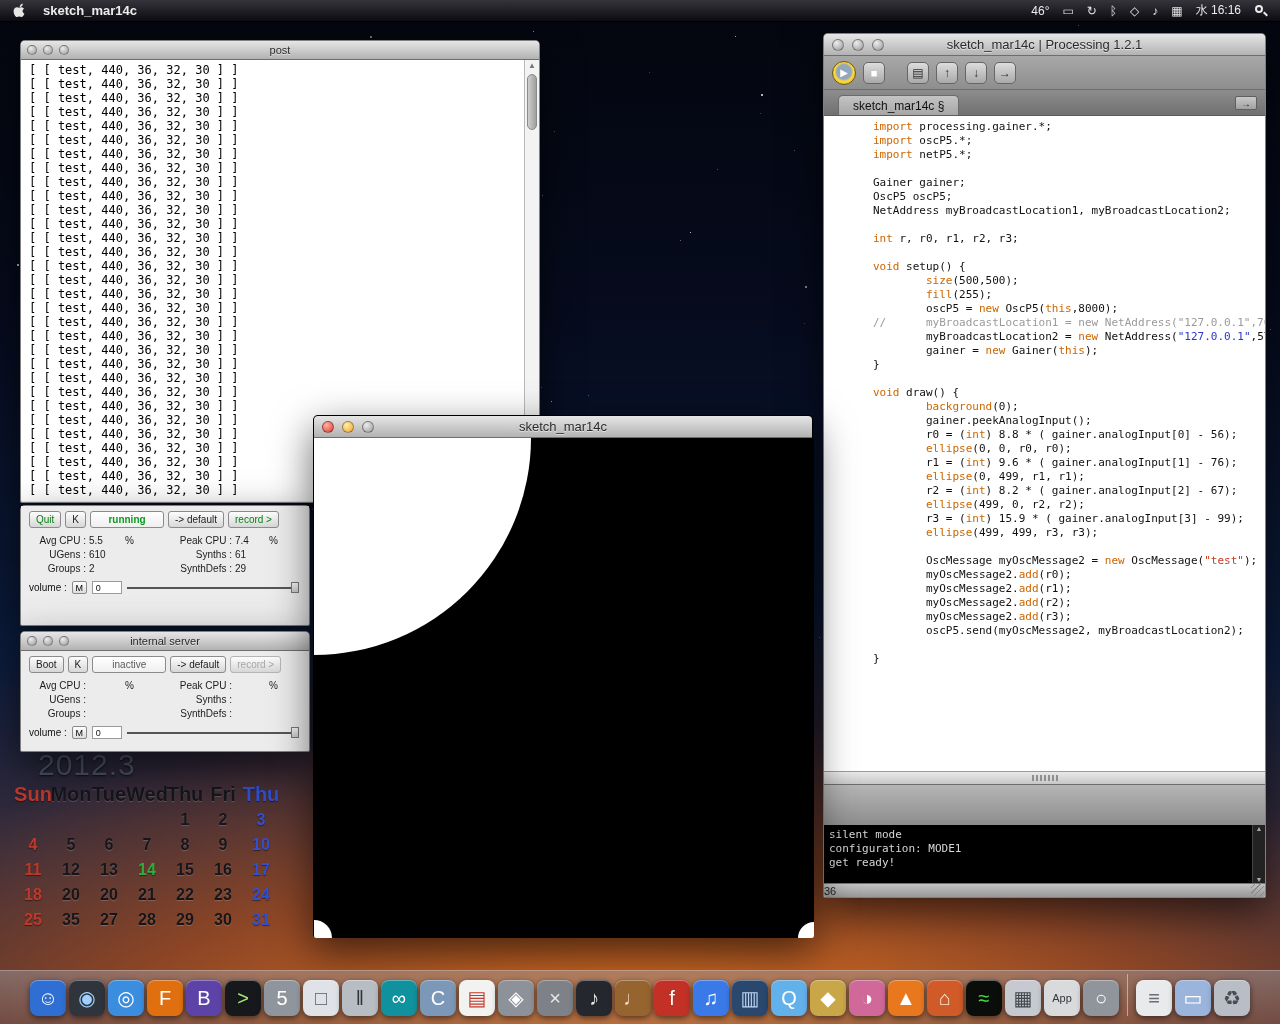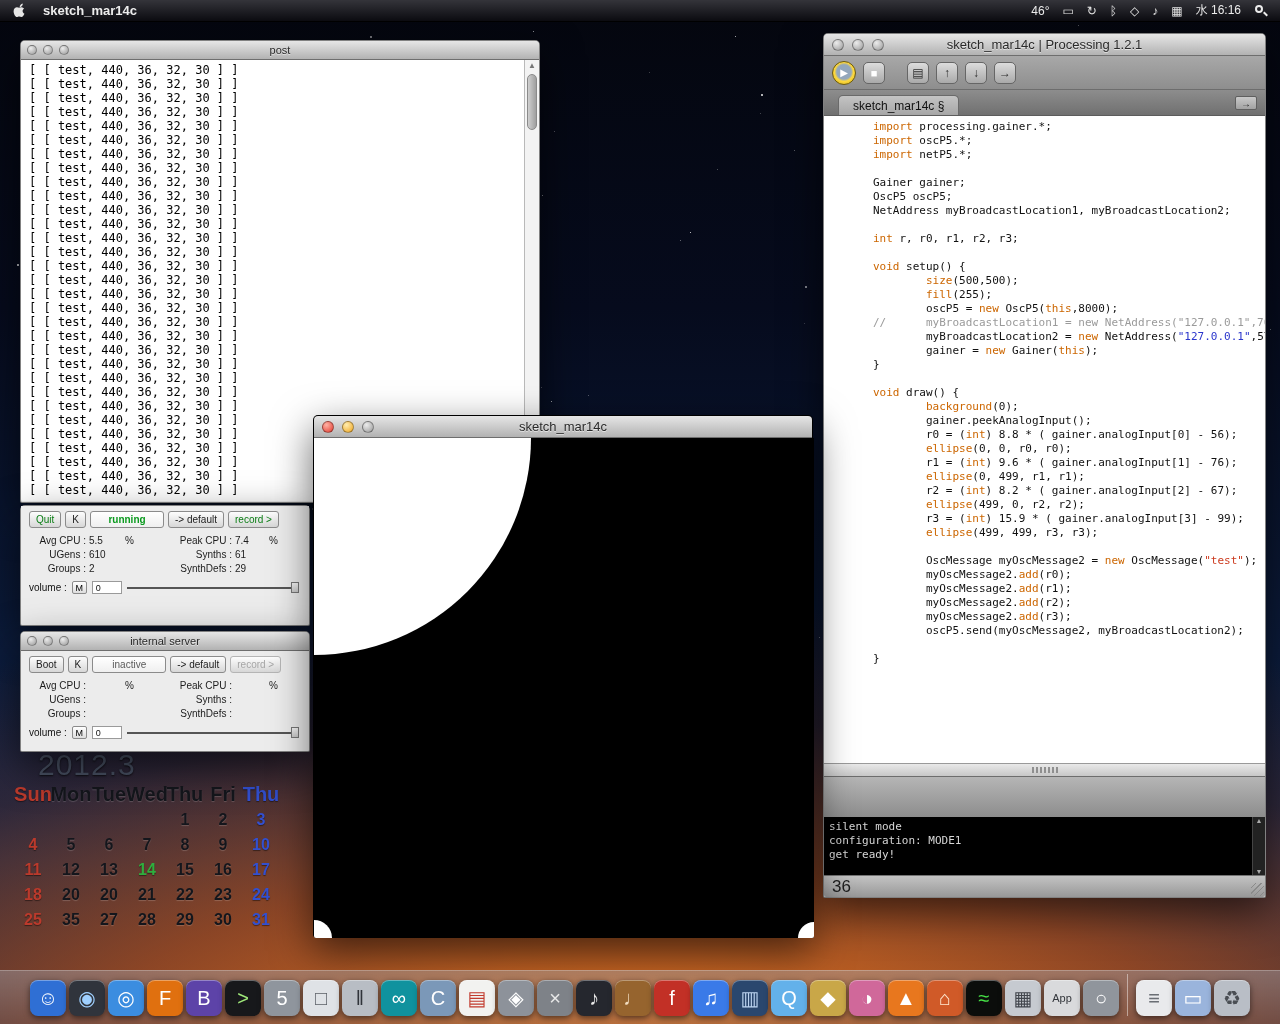--- a/index.html
+++ b/index.html
@@ -116,22 +116,22 @@
 .tok-r{color:#cc3a1e;}
 .tok-p{color:#111;}
 .hscroll{height:13px;background:linear-gradient(#e9e9e9,#c7c7c7);border-top:1px solid #9a9a9a;position:relative;}
 .hscroll .notch{position:absolute;left:50%;top:3px;width:26px;height:6px;transform:translateX(-50%);
   background:repeating-linear-gradient(90deg,#8f8f8f 0 2px,transparent 2px 4px);}
 .pmsg{height:41px;background:linear-gradient(#b5b5b5,#8d8d8d);border-top:1px solid #6d6d6d;}
 .pconsole{height:58px;background:#000;display:flex;}
 .pconsole .ctext{flex:1;padding:3px 0 0 5px;font-family:"DejaVu Sans Mono",monospace;font-size:11px;line-height:14px;color:#d6d6d6;}
 .cscroll{width:13px;background:#222;border-left:1px solid #444;display:flex;flex-direction:column;justify-content:space-between;
   font-size:7px;color:#aaa;text-align:center;}
-.pstatus{height:22px;background:linear-gradient(#c3c3c3,#989898);border-top:1px solid #737373;
-  display:flex;align-items:center;padding-left:8px;font-size:17px;color:#1d1d1d;position:relative;border-radius:0 0 2px 2px;}
+.pstatus{height:14px;background:linear-gradient(#c3c3c3,#989898);border-top:1px solid #737373;
+  display:flex;align-items:center;font-size:11px;color:#1d1d1d;position:relative;border-radius:0 0 2px 2px;}
 
 
 .dock{position:absolute;left:0;right:0;bottom:0;height:54px;z-index:50;
   background:linear-gradient(rgba(165,175,190,.40),rgba(95,105,125,.30));
   border-top:1px solid rgba(255,255,255,.38);
   display:flex;align-items:flex-end;justify-content:center;gap:3px;padding-bottom:8px;}
 .dock-icon{width:36px;height:36px;border-radius:8px;display:flex;align-items:center;justify-content:center;
   font-size:20px;box-shadow:0 2px 6px rgba(0,0,0,.55),inset 0 1px 0 rgba(255,255,255,.35);}
 .dock-divider{width:1px;height:42px;background:rgba(255,255,255,.45);margin:0 5px;}
 </style>

